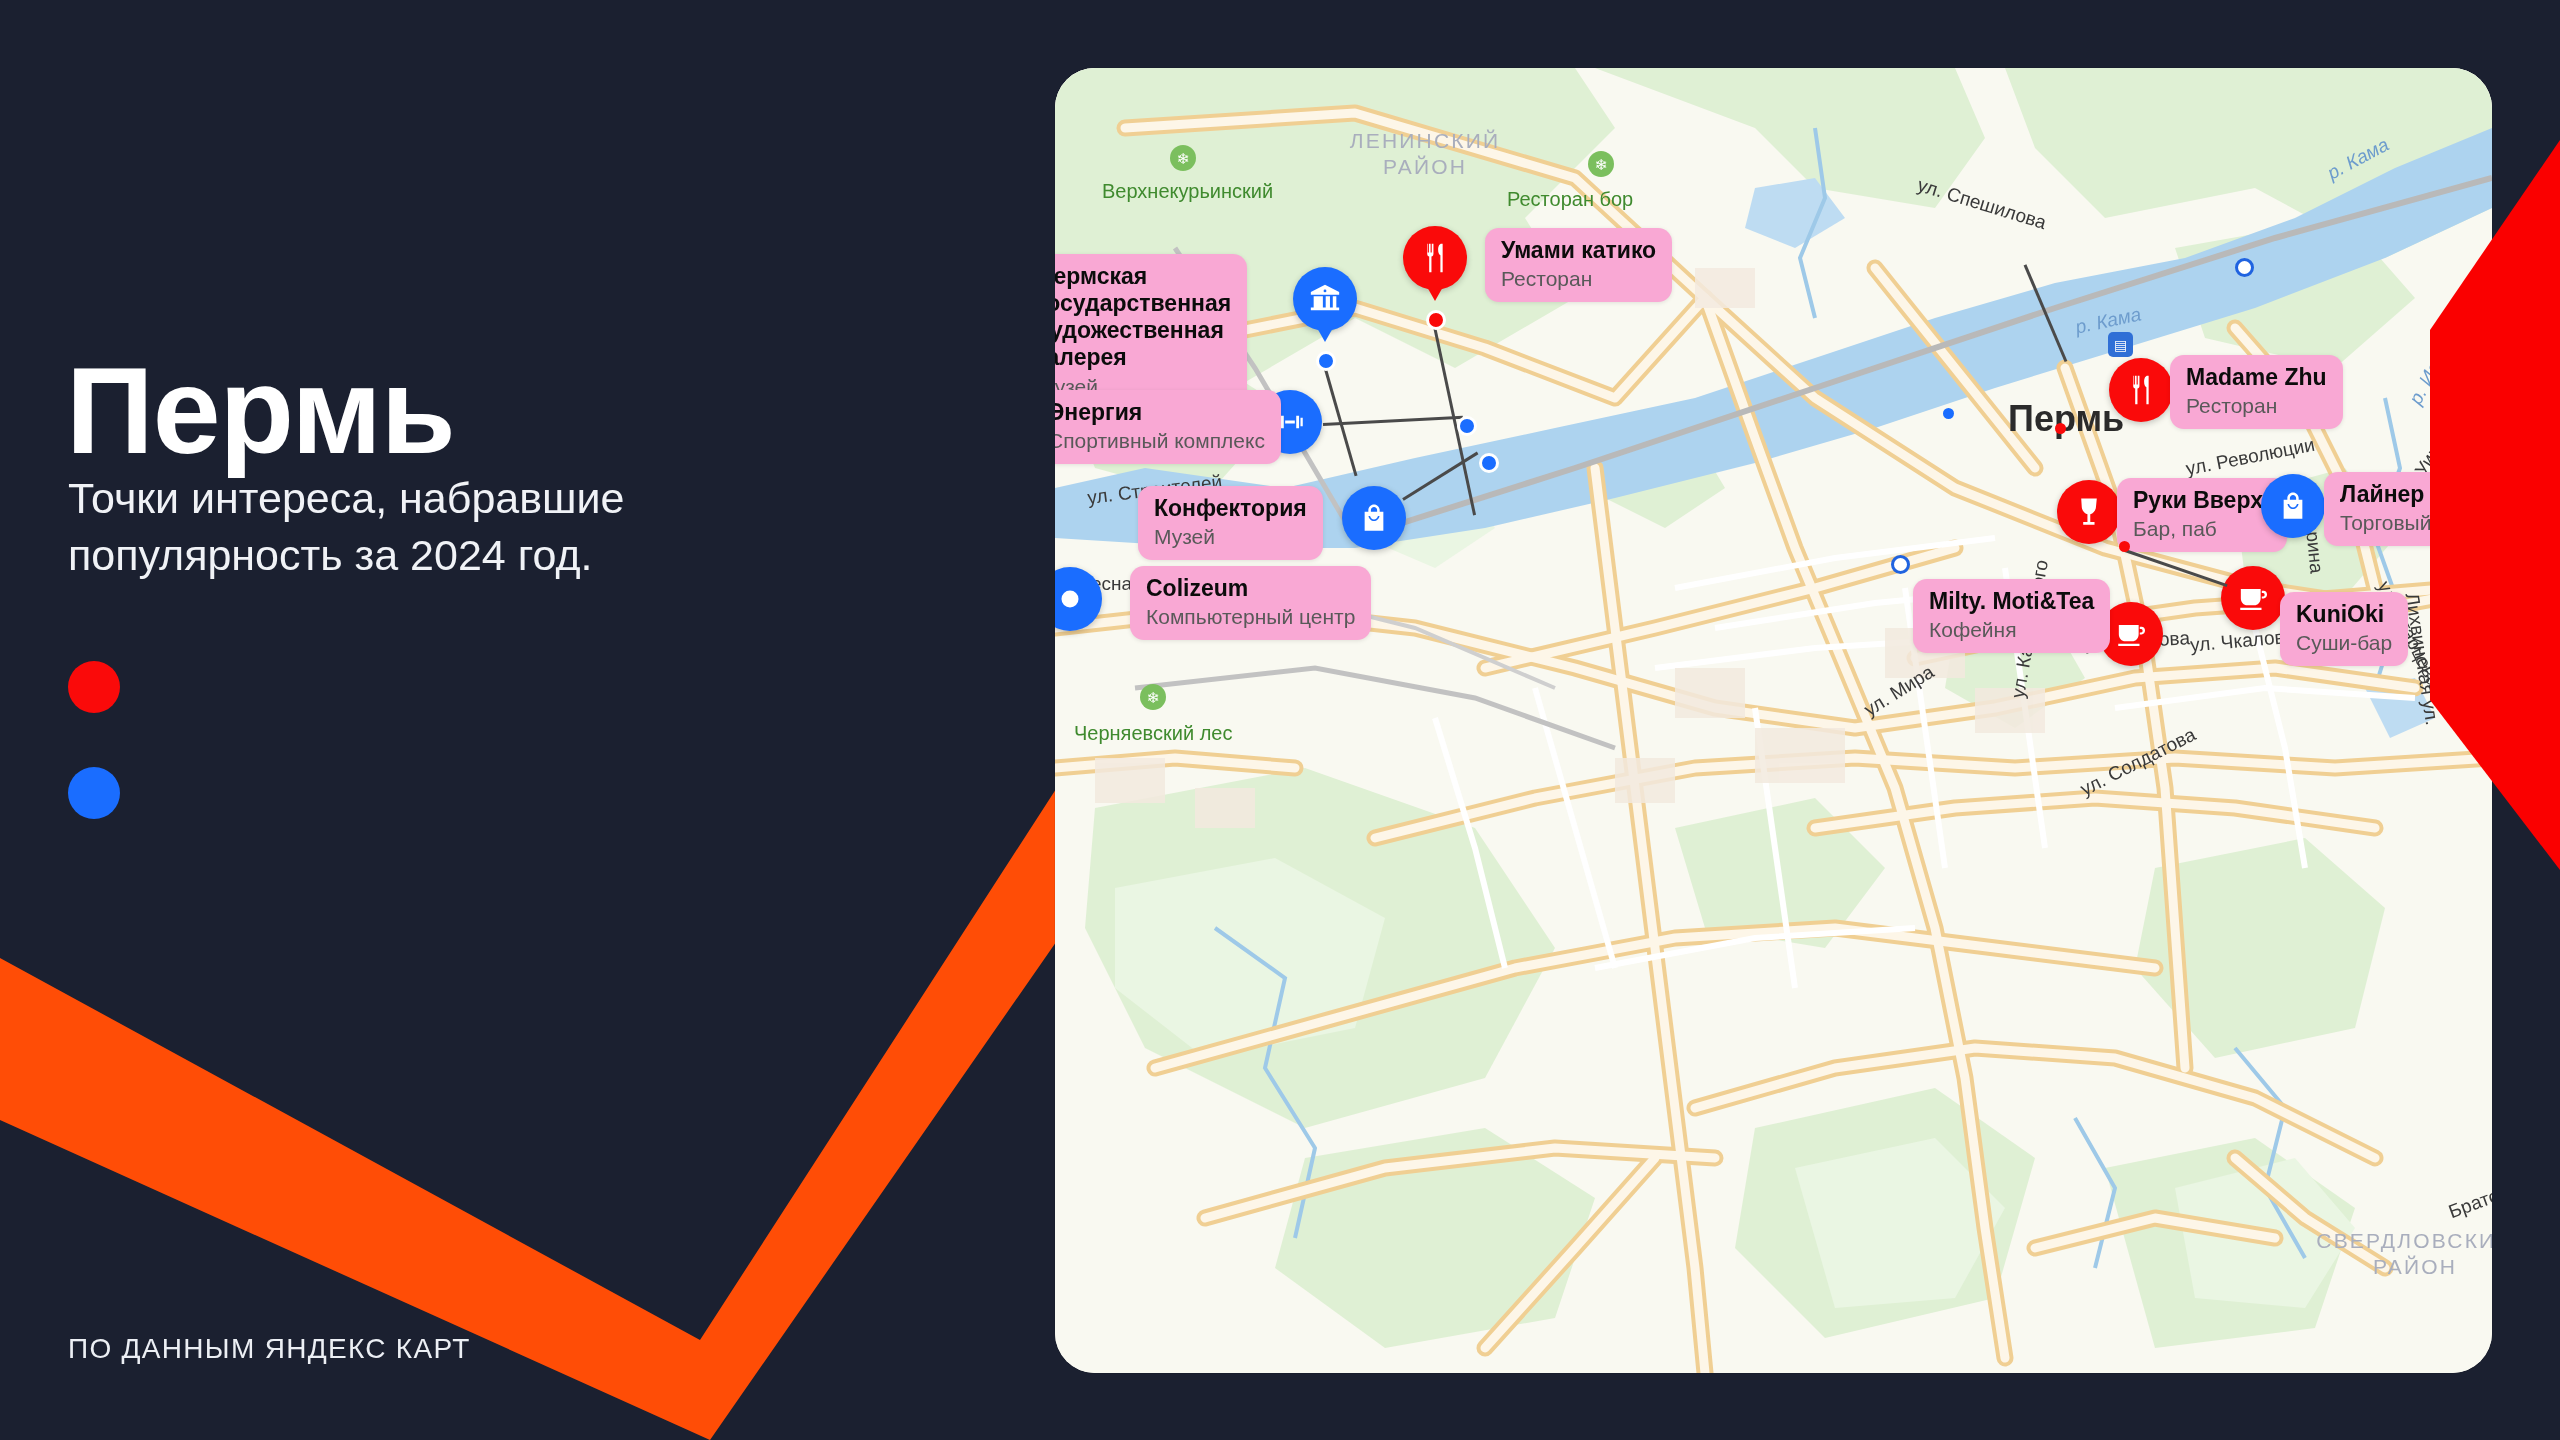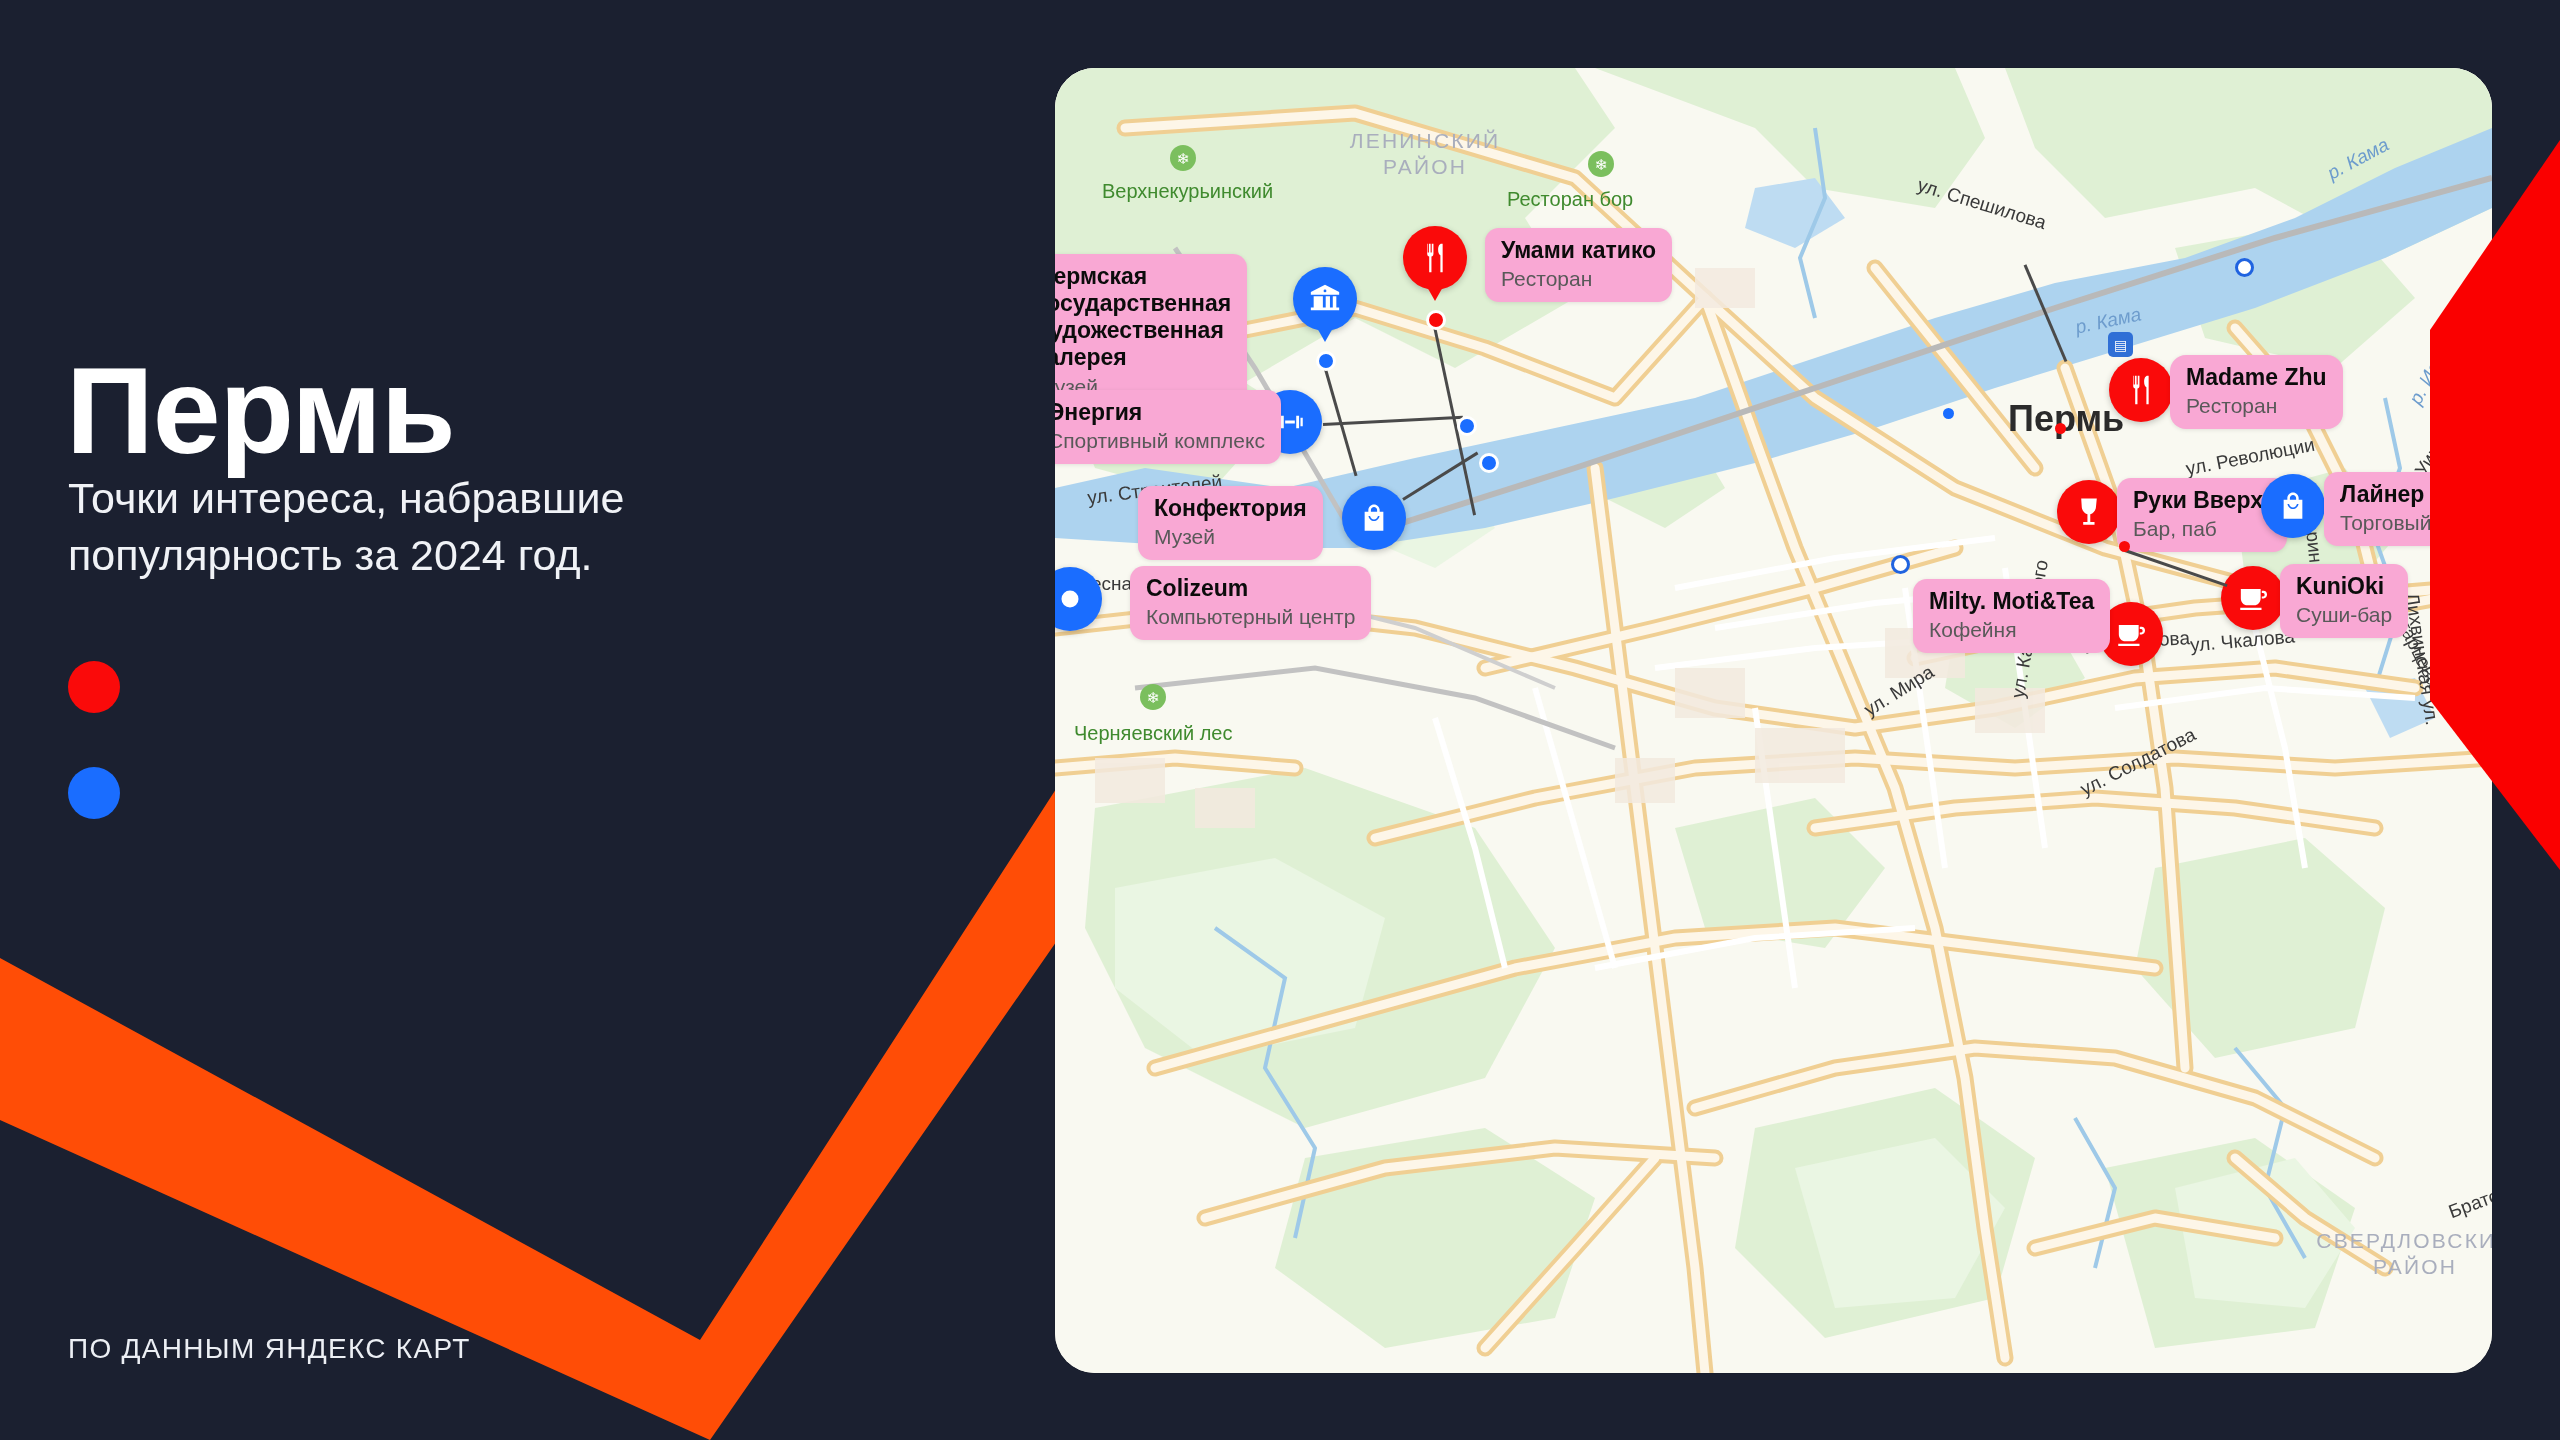--- a/index.html
+++ b/index.html
@@ -392,21 +392,21 @@
       <div class="poi-cat">Музей</div>
     </div>
   </div>
 
   <div class="poi">
     <div class="poi-pin" style="left:1054px; top:290px; background:#fa0a0a; color:#fa0a0a;">
       <svg viewBox="0 0 24 24">
           <path d="M6.5 2v7.2c0 .9.6 1.6 1.4 1.8V22h1.6V11c.8-.2 1.4-.9 1.4-1.8V2h-1.2v6.2H8.9V2H7.7v6.2H6.9V2H6.5zM16.6 2c-1.4 0-2.4 1.6-2.4 4.2 0 2 .6 3.4 1.6 3.9V22h1.6V2h-.8z"></path>
         </svg>
     </div>
-    <div class="poi-card" style="left:1115px; top:287px;border-radius:16px;">
+    <div class="poi-card" style="left:1115px; top:287px;">
       <div class="poi-name">Madame Zhu</div>
       <div class="poi-cat">Ресторан</div>
     </div>
   </div>
 
   <div class="poi">
     <div class="poi-pin" style="left:203px; top:322px; background:#1a6dff; color:#1a6dff;">
       <svg viewBox="0 0 24 24">
           <path d="M3 9h1.6v6H3V9zm2.6-1.4h2V16.4h-2V7.6zM8.6 11h6.8v2H8.6v-2zm7.8-3.4h2V16.4h-2V7.6zM19.4 9H21v6h-1.6V9z"></path>
         </svg>
@@ -483,19 +483,19 @@
   </div>
 
   <div class="poi">
     <div class="poi-pin" style="left:1166px; top:498px; background:#fa0a0a; color:#fa0a0a;">
       <svg viewBox="0 0 24 24">
           <path d="M3.4 5.6h14v6.6c0 2.8-2 5-4.6 5H8c-2.6 0-4.6-2.2-4.6-5V5.6zm14.8 1.3h1.3c1.4 0 2.4 1.2 2.4 2.7s-1 2.7-2.4 2.7h-1.3V6.9zm0 1.5v2.5h1c.6 0 1-.5 1-1.2s-.4-1.3-1-1.3h-1zM3 18.8h15v1.7H3v-1.7z"></path>
         </svg>
     </div>
     <div class="anchor-dot" style="left:1064px; top:473px; background:#fa0a0a; border:none; width:11px; height:11px;"></div>
     <div class="leader" style="left:1070px; top:481px; width:108px; transform:rotate(19deg);"></div>
-    <div class="poi-card" style="left:1225px; top:496px;padding-left:16px;">
+    <div class="poi-card" style="left:1225px; top:524px;padding-left:16px;">
       <div class="poi-name">KuniOki</div>
       <div class="poi-cat">Суши-бар</div>
     </div>
   </div>
 
 </div>
 
 </body></html>

